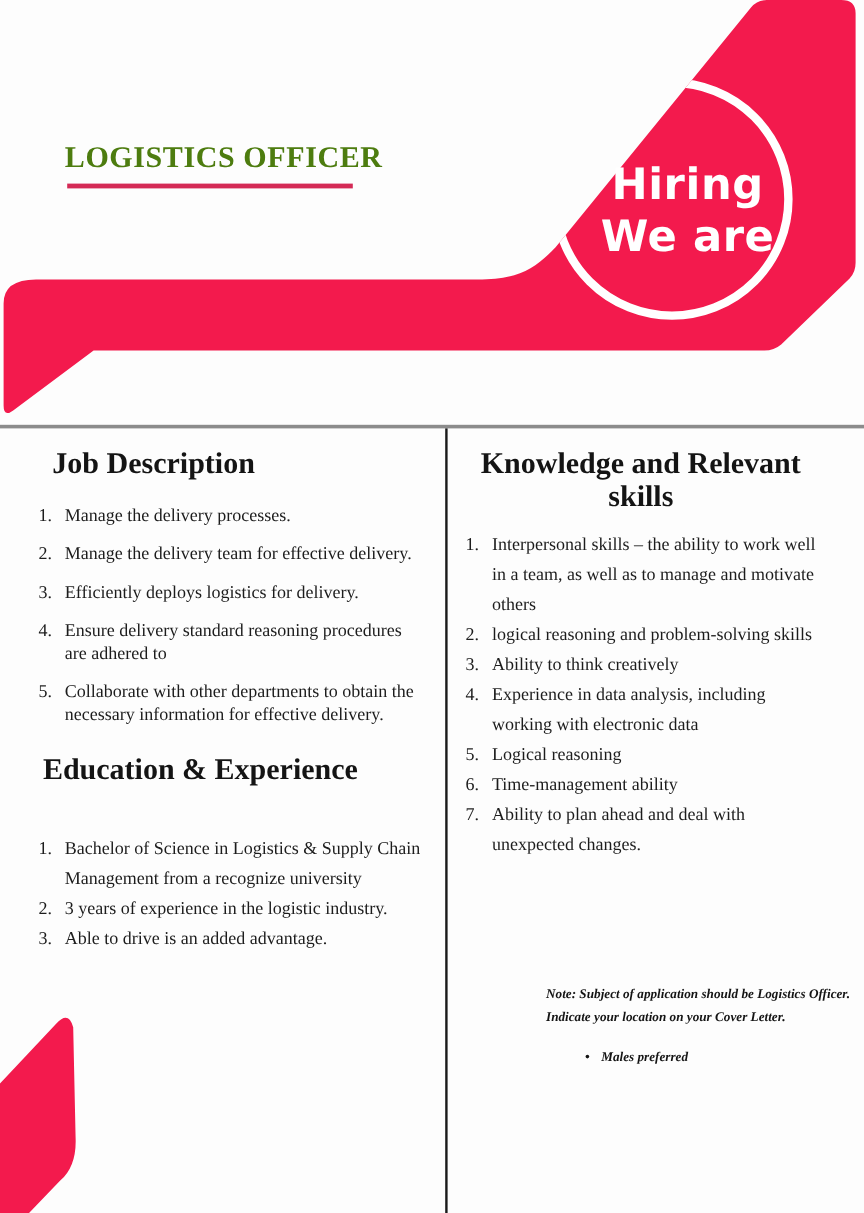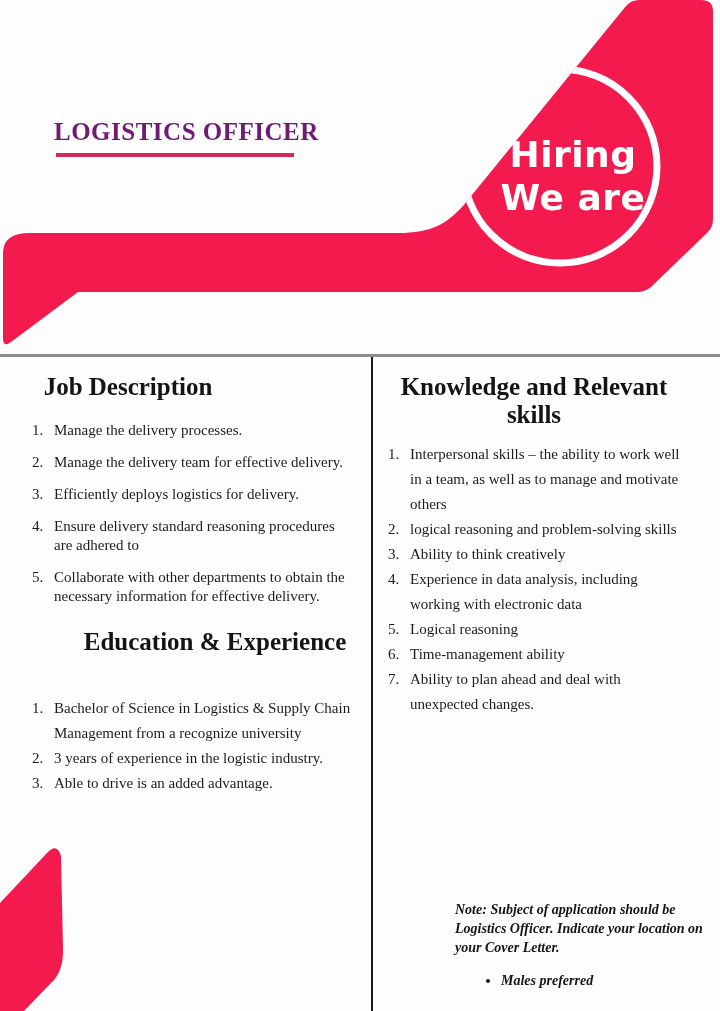--- a/index.html
+++ b/index.html
@@ -14,50 +14,50 @@
   
   .hiring-text{
     position:absolute;left:480px;top:133px;width:186px;z-index:2;
     text-align:center;color:#ffffff;
     font-family:"DejaVu Sans","Liberation Sans",sans-serif;
     font-weight:bold;font-size:36px;line-height:43px;letter-spacing:0.5px;
   }
 
   
   .title-block{position:absolute;left:54px;top:118px;width:242px;text-align:center;z-index:2;}
-  .title{font-size:25px;font-weight:bold;letter-spacing:0.5px;white-space:nowrap;color:#701a75;}
+  .title{font-size:25px;font-weight:bold;letter-spacing:0.5px;white-space:nowrap;color:#4d7c0f;}
   .title-rule{height:4px;background:#D42A56;margin:7px 2px 8px 2px;}
   .subtitle{font-size:19px;font-weight:bold;letter-spacing:0.4px;white-space:nowrap;color:#141414;}
 
   
   .rule-h{position:absolute;left:0;top:354px;width:720px;height:3px;background:#8C8C8C;z-index:1;}
   .rule-v{position:absolute;left:371px;top:357px;width:2px;height:654px;background:#1A1A1A;z-index:1;}
 
   
   .col-left{position:absolute;left:0;top:357px;width:372px;z-index:2;}
   .col-right{position:absolute;left:372px;top:357px;width:324px;z-index:2;}
   h3{font-size:25px;font-weight:bold;color:#141414;margin:0;text-align:center;}
   .jd-heading{width:256px;margin-top:16px;}
-  .edu-heading{width:334px;margin-top:22px;padding-left:48px;}
+  .edu-heading{width:334px;margin-top:22px;}
   .skills-heading{width:100%;margin-top:16px;}
 
   ol{counter-reset:n;list-style:none;margin:0;padding:0;font-size:15px;}
   ol li{counter-increment:n;position:relative;padding-left:22px;}
   ol li::before{content:counter(n) ".";position:absolute;left:0;}
   .jd-list{margin:20px 20px 0 32px;}
   .jd-list li{line-height:19px;margin-bottom:13px;}
   .edu-list{margin:40px 20px 0 32px;}
   .edu-list li{line-height:25px;}
   .skills-list{margin:13px 12px 0 16px;}
   .skills-list li{line-height:25px;}
 
   
   .note{
-    position:absolute;left:455px;top:900px;width:262px;z-index:2;
-    font-weight:bold;font-style:italic;font-size:14px;line-height:19px;color:#141414;
+    position:absolute;left:455px;top:820px;width:262px;z-index:2;
+    font-weight:bold;font-style:italic;font-size:11px;line-height:19px;color:#141414;
   }
   .note ul{list-style:disc;margin:14px 0 0 0;padding-left:46px;}
   .note ul li{line-height:19px;}
 </style>
 </head>
 <body>
 
 <div class="page">
 
   <svg class="shapes" viewBox="0 0 720 1011">

